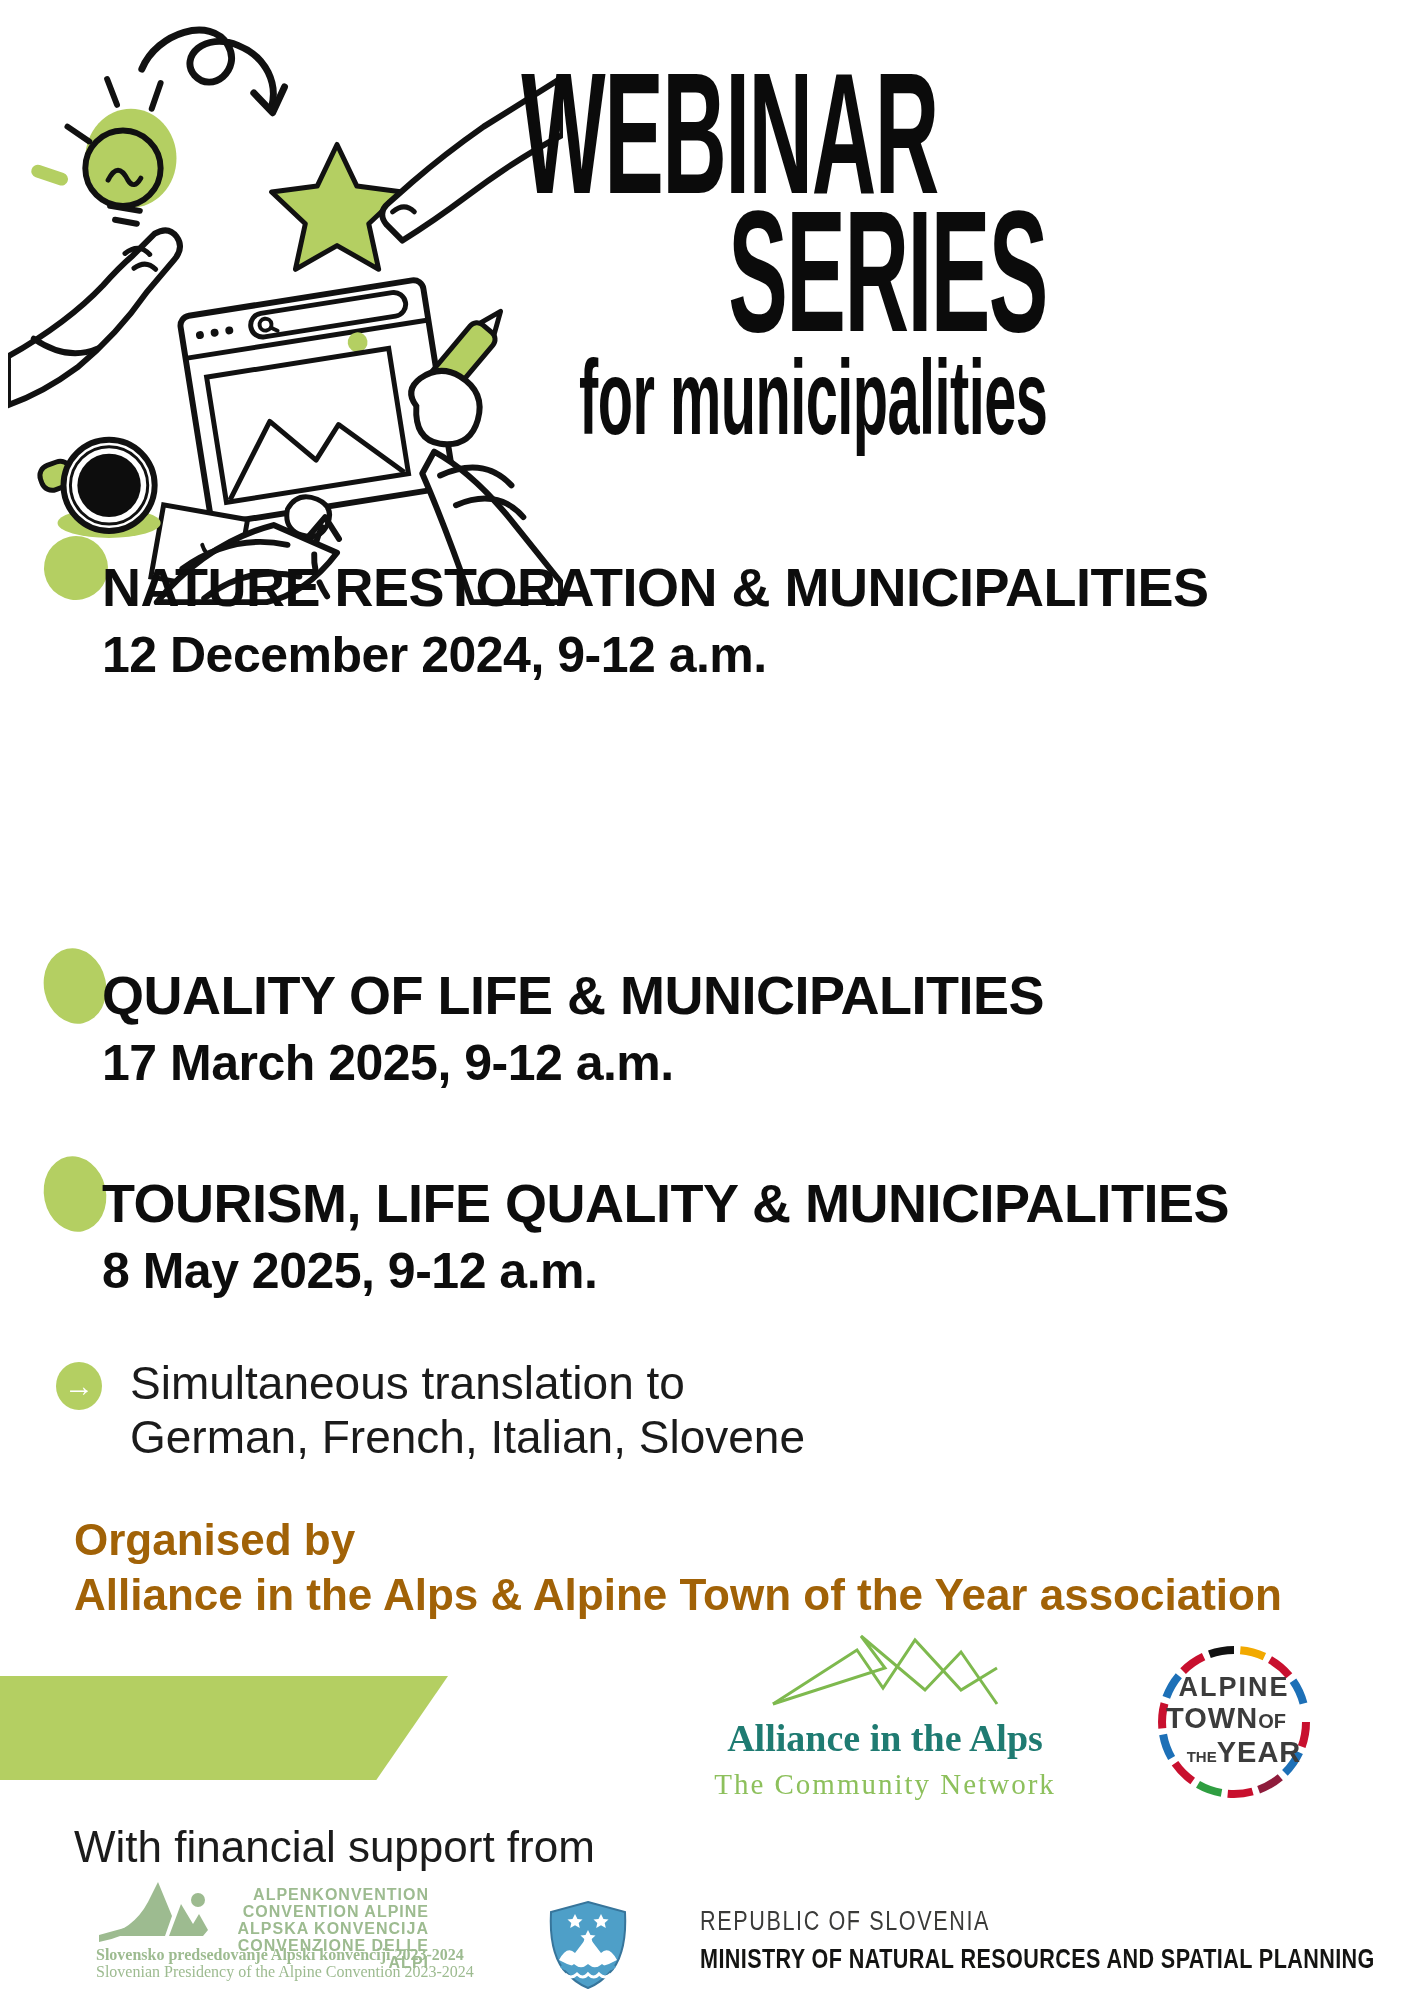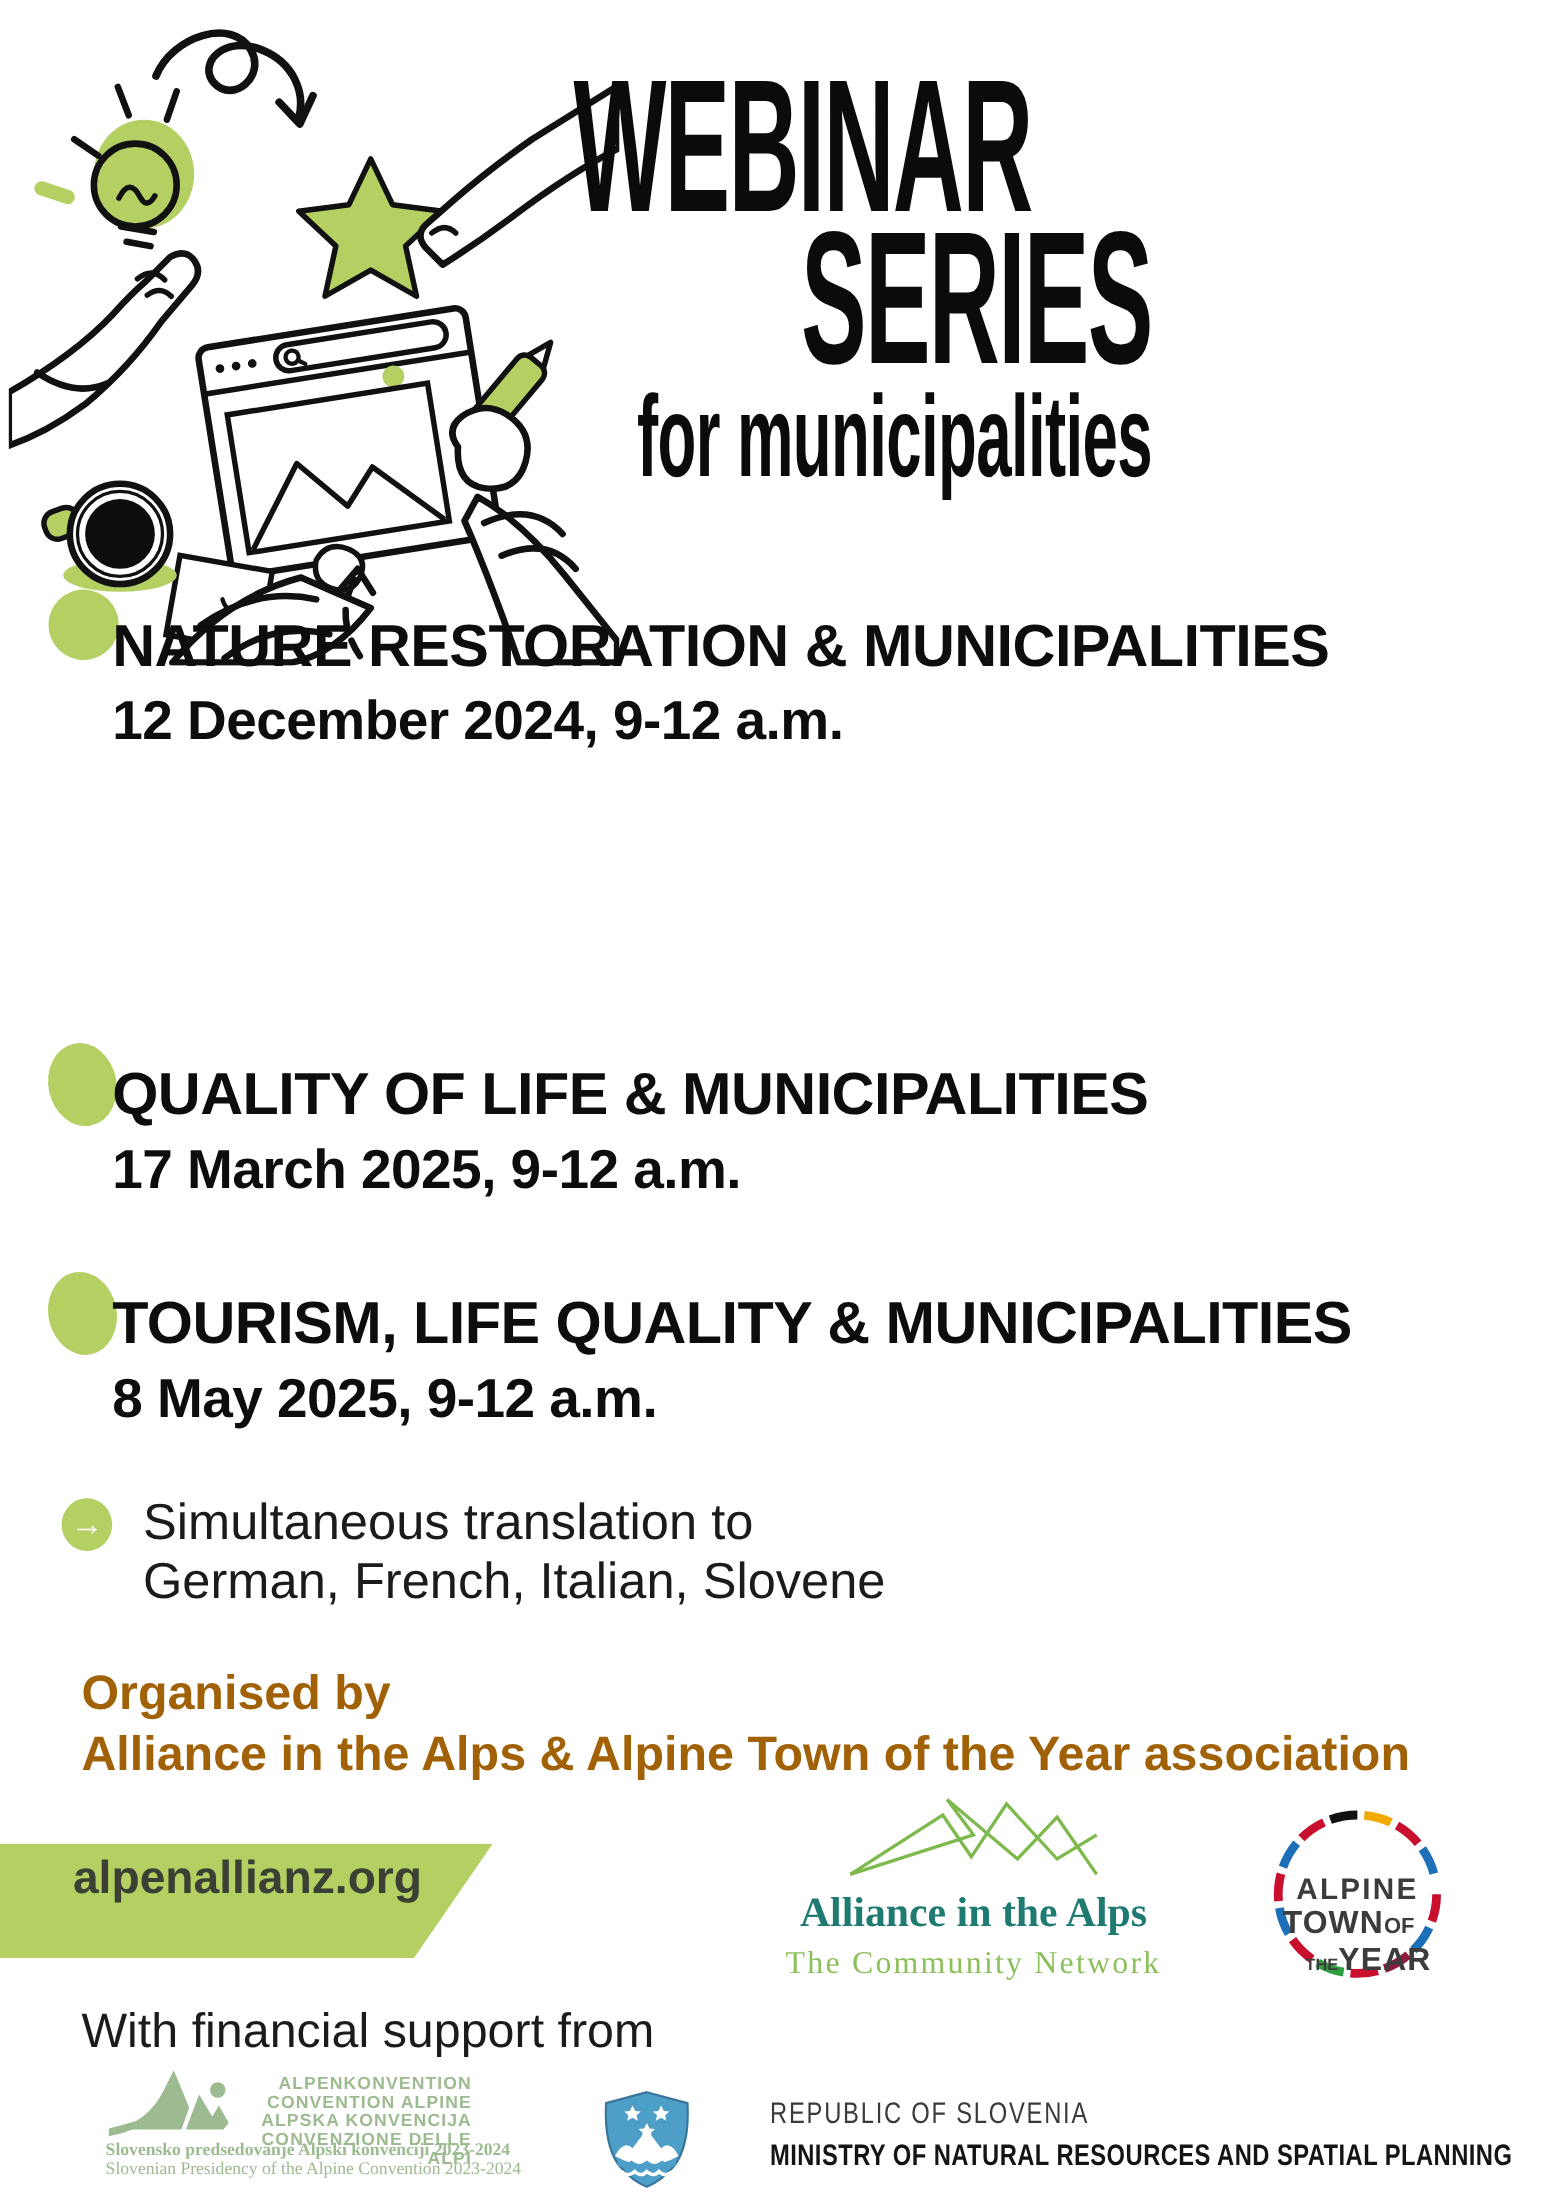--- a/index.html
+++ b/index.html
@@ -40,21 +40,21 @@
     font-size:42px;font-weight:bold;color:#3a4034;line-height:1.1;
   }
   .banner .urls div{cursor:pointer;}
   
   .alliance{position:absolute;left:700px;top:1628px;width:370px;text-align:center;}
   .alliance .name{font-family:"Liberation Serif",serif;font-weight:bold;font-size:38px;color:#1f7b72;margin-top:2px;}
   .alliance .tagline{font-family:"Liberation Serif",serif;font-size:29px;color:#8dc05c;letter-spacing:2px;margin-top:8px;}
   
   .alpinetown{position:absolute;left:1154px;top:1642px;width:160px;height:160px;}
   .alpinetown svg{position:absolute;left:0;top:0;}
-  .alpinetown .l{position:absolute;width:100%;text-align:center;color:#3c3c3c;font-weight:bold;white-space:nowrap;margin-top:30px;}
+  .alpinetown .l{position:absolute;width:100%;text-align:center;color:#3c3c3c;font-weight:bold;white-space:nowrap;}
   .at1{top:30px;font-size:27px;letter-spacing:2px;}
   .at2{top:60px;font-size:29px;letter-spacing:1px;left:-8px;}
   .at2 .small{font-size:20px;letter-spacing:0;}
   .at3{top:94px;font-size:29px;letter-spacing:1px;left:10px;}
   .at3 .small{font-size:15px;letter-spacing:0;}
   
   .support{position:absolute;left:74px;top:1822px;font-size:44px;font-weight:400;color:#1b1b1b;}
   
   .convention{position:absolute;left:95px;top:1872px;display:flex;align-items:flex-start;}
   .convention .cv-lines{margin-left:4px;width:212px;text-align:right;font-size:16px;font-weight:bold;
@@ -192,21 +192,20 @@
     </div>
   </div>
 
   <div class="organised">
     <div>Organised by</div>
     <div>Alliance in the Alps &amp; Alpine Town of the Year association</div>
   </div>
 
   <div class="banner">
     <div class="urls">
-      <div>alpenallianz.org</div>
     </div>
   </div>
 
   <div class="alliance">
     <svg width="240" height="82" viewBox="0 0 240 82" fill="none">
       <path d="M8 76 L92 22 L118 60 L150 12 L196 62 L232 40" stroke="#7eb94e" stroke-width="3"></path>
       <path d="M8 76 L120 40 L96 8 L160 62 L196 24 L232 76" stroke="#7eb94e" stroke-width="3"></path>
     </svg>
     <div class="name">Alliance in the Alps</div>
     <div class="tagline">The Community Network</div>

